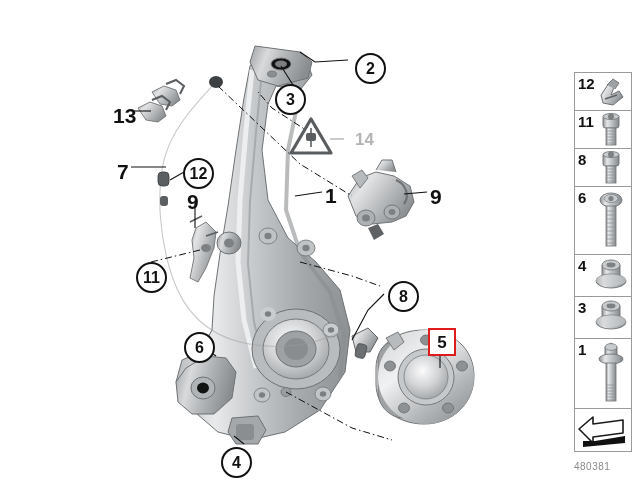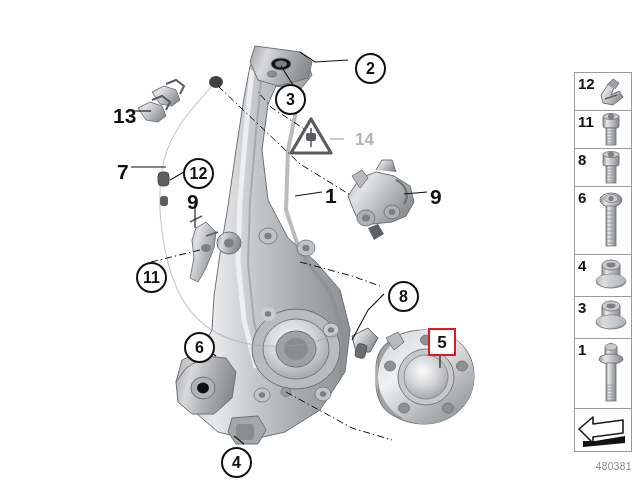--- a/index.html
+++ b/index.html
@@ -20,21 +20,21 @@
   .lbl.grey{font-size:17px;color:#b4b4b4;}
 
   
   #legend{position:absolute;left:574px;top:72px;width:58px;
           border:1px solid #9a9a9a;background:#fff;box-sizing:border-box;}
   .lrow{position:relative;border-bottom:1px solid #9a9a9a;box-sizing:border-box;
         display:block;}
   .lrow:last-child{border-bottom:none;}
   .lnum{position:absolute;left:3px;top:2px;font-size:15px;font-weight:bold;color:#111;}
   .lart{position:absolute;right:2px;top:0;bottom:0;width:36px;}
-  #partno{position:absolute;left:574px;width:58px;top:461px;text-align:right;
+  #partno{position:absolute;left:574px;width:58px;top:461px;text-align:left;
           font-size:10px;color:#8a8a8a;letter-spacing:.5px;}
   svg{display:block;}
   .ld{stroke:#111;stroke-width:1.1;fill:none;}
   .ldash{stroke:#111;stroke-width:1;fill:none;stroke-dasharray:7 3 1.5 3;}
 </style>
 </head>
 <body>
 
 <div id="stage">
 

